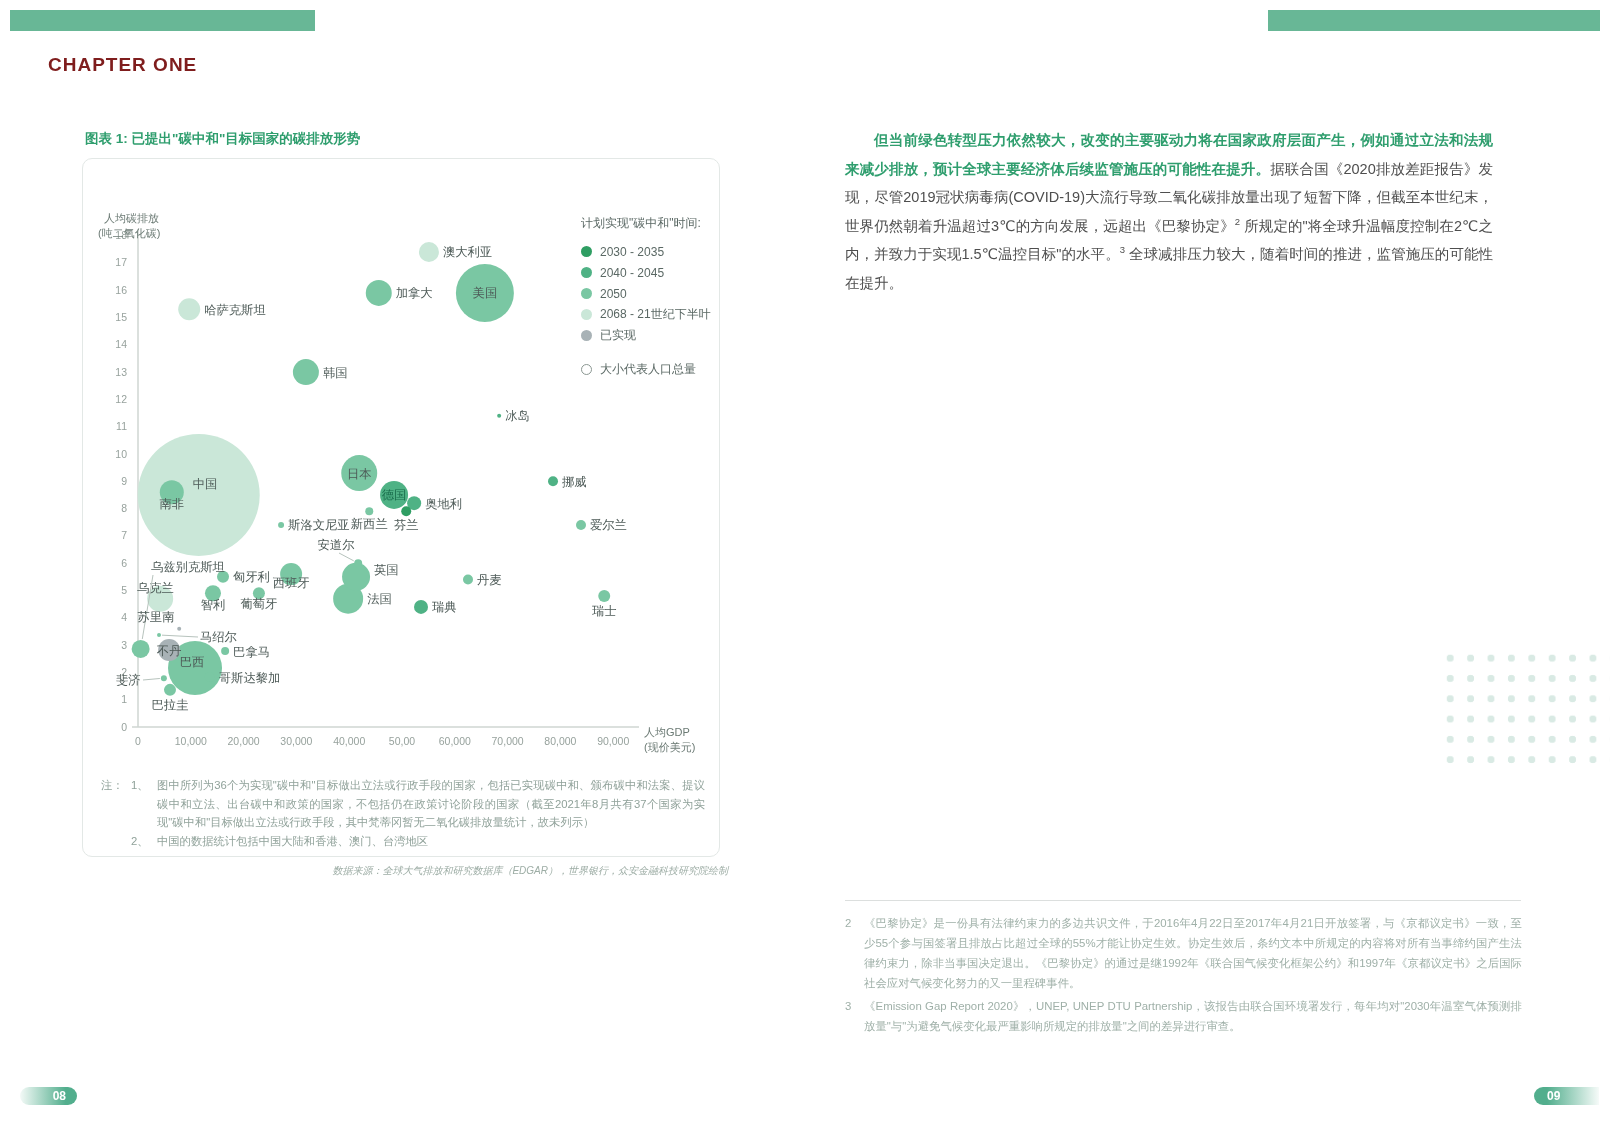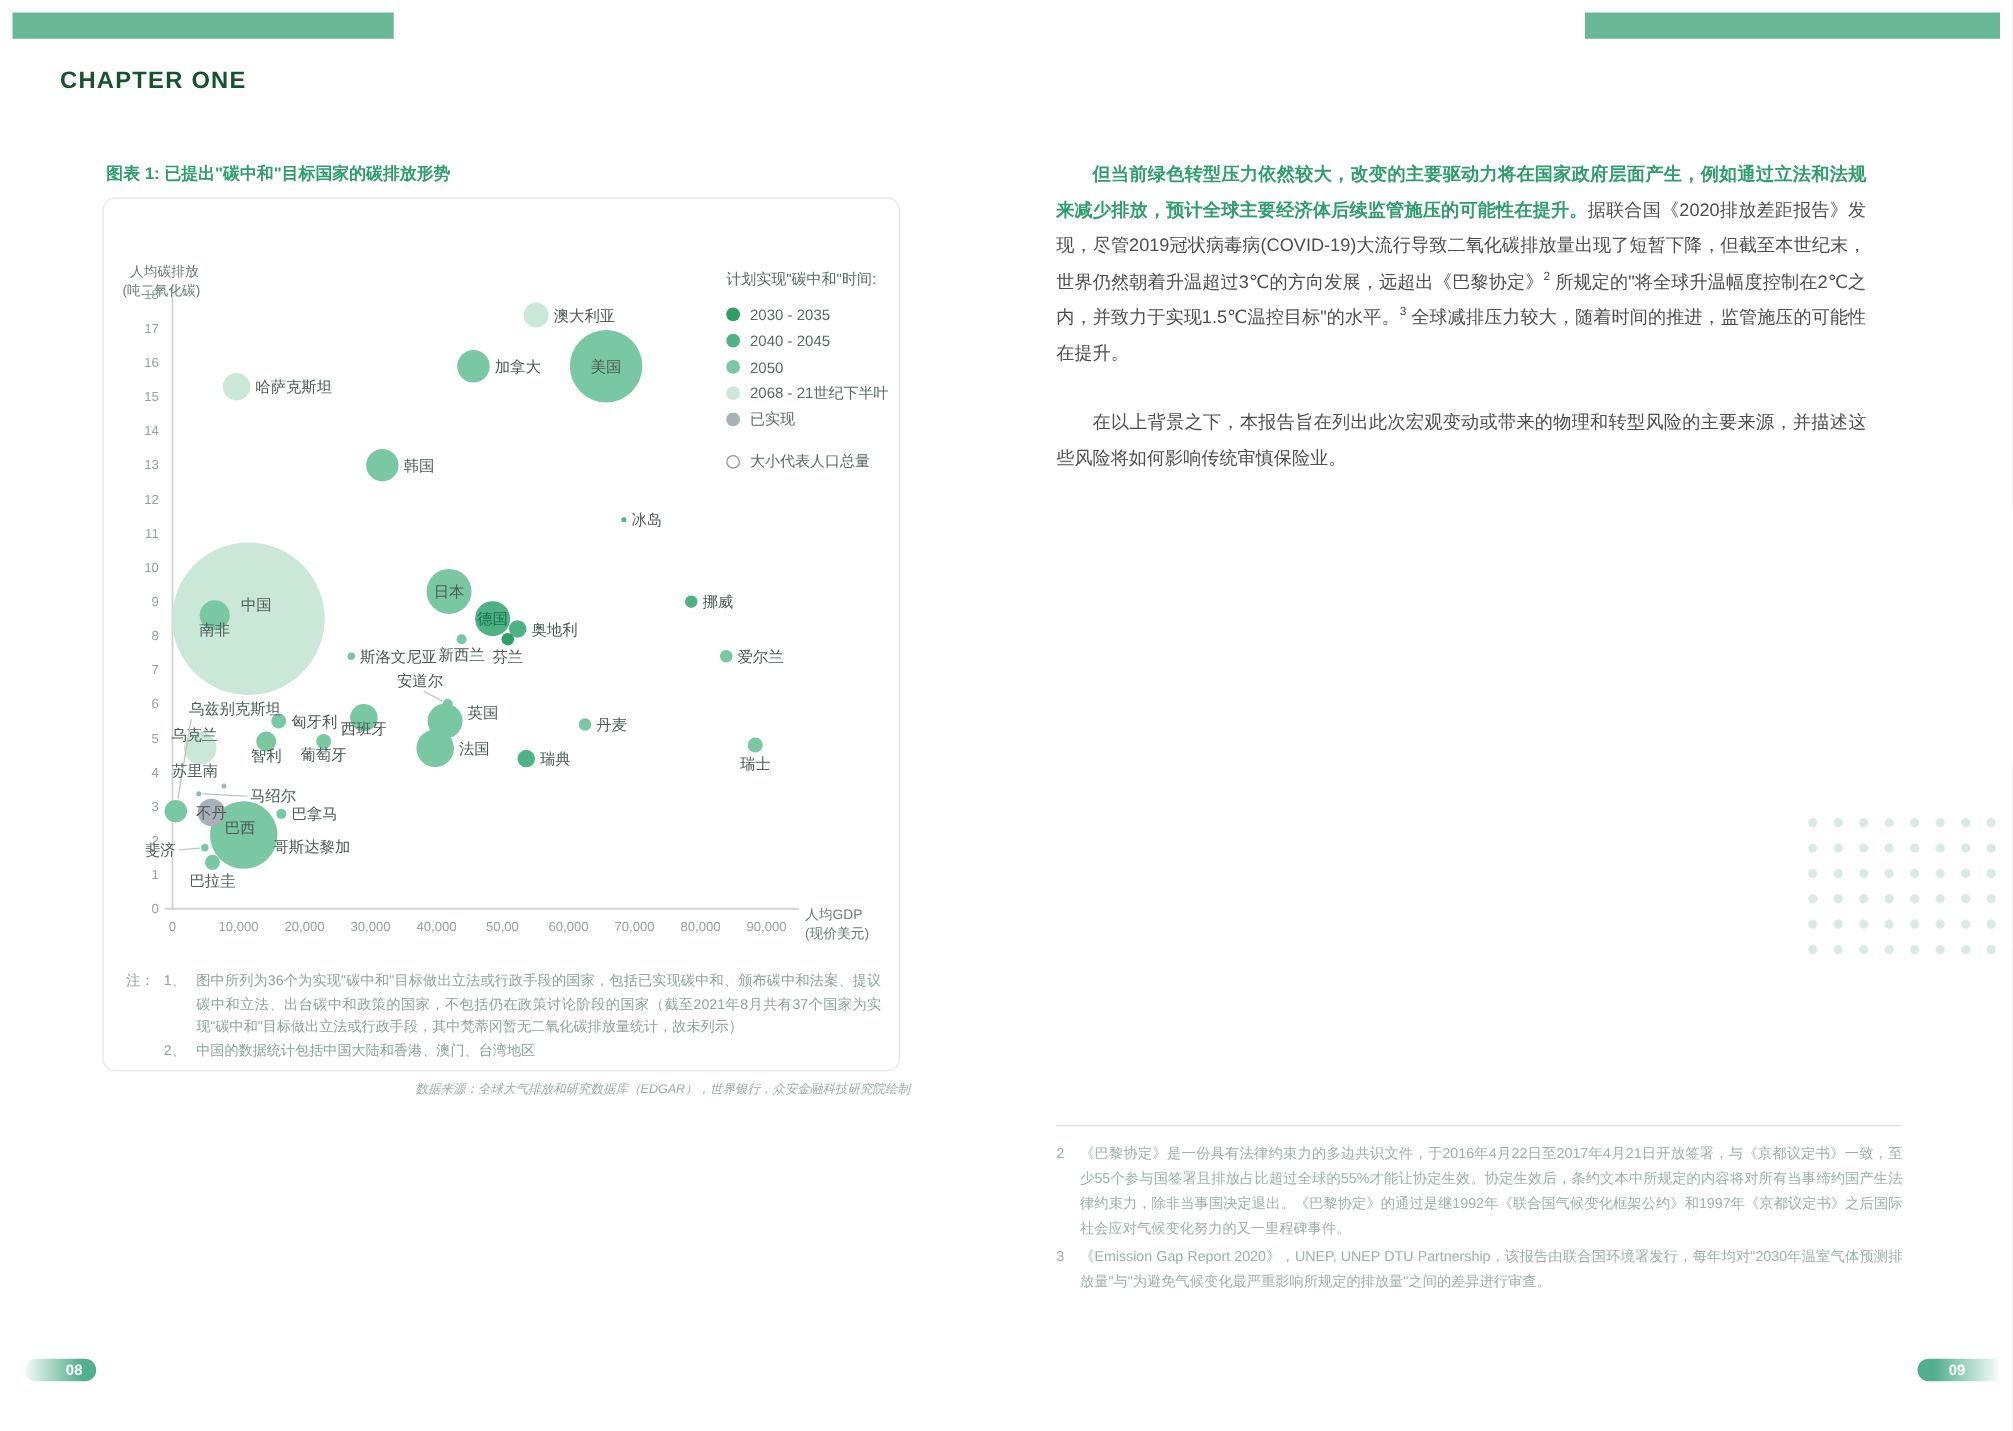--- a/index.html
+++ b/index.html
@@ -3,21 +3,21 @@
 <meta charset="utf-8">
 <style>
   html,body{margin:0;padding:0;background:#e8e8e8;}
   .page{
     position:relative;width:1610px;height:1145px;background:#ffffff;overflow:hidden;
     font-family:"Liberation Sans","DejaVu Sans",sans-serif;color:#4e4e4e;
   }
   .bar{position:absolute;top:10px;height:21px;background:#68b796;}
   .bar-left{left:10px;width:305px;}
   .bar-right{left:1268px;width:332px;}
-  .chapter{position:absolute;left:48px;top:54px;font-size:19px;font-weight:bold;letter-spacing:1px;color:#14532d;}
+  .chapter{position:absolute;left:48px;top:54px;font-size:19px;font-weight:bold;letter-spacing:1px;color:#7f1d1d;}
   .chart-title{position:absolute;left:85px;top:130px;font-size:13.5px;font-weight:bold;color:#2f9e6e;}
   .chart-panel{position:absolute;left:82px;top:158px;width:636px;height:697px;border:1px solid #e3e8e6;border-radius:10px;background:#fff;}
   #bubble-svg{position:absolute;left:0;top:0;}
   .tick{font-size:10.5px;fill:#97a29d;}
   .blabel{font-size:12.3px;}
   .axis-title{position:absolute;font-size:11px;color:#6b7a74;line-height:15px;margin-top:32px;}
   .y-axis-title{left:15px;top:20px;}
   .y-axis-title .l1{padding-left:6px;}
   .x-axis-title{left:561px;top:534px;}
   .legend{position:absolute;left:498px;top:56px;font-size:12px;color:#5a6864;}
@@ -42,21 +42,21 @@
   .footnotes{position:absolute;left:845px;top:913px;width:677px;font-size:11.4px;line-height:20px;color:#9fb0a8;}
   .fn-item{display:flex;margin-bottom:3px;}
   .fn-no{flex:0 0 19px;}
   .fn-text{flex:1;text-align:justify;}
   .dots{position:absolute;left:1440px;top:648px;width:172px;height:121px;
     background-image:radial-gradient(circle,#d9eae4 3.4px,rgba(0,0,0,0) 3.9px);
     background-size:20.4px 20.3px;}
   .badge{position:absolute;top:1087px;height:18px;color:#fff;font-size:12px;font-weight:bold;display:flex;align-items:center;box-sizing:border-box;}
   .badge-left{left:20px;width:57px;border-radius:10px;justify-content:flex-end;padding-right:11px;
     background:linear-gradient(90deg,rgba(104,183,150,0.08) 0%,#52ae8d 80%);}
-  .badge-right{left:1534px;width:65px;border-radius:10px 0 0 10px;justify-content:flex-start;padding-left:25px;
+  .badge-right{left:1534px;width:65px;border-radius:10px 0 0 10px;justify-content:flex-start;padding-left:13px;
     background:linear-gradient(90deg,#52ae8d 20%,rgba(104,183,150,0.06) 100%);}
 </style>
 </head>
 <body>
 
 <div class="page">
 
   <div class="bar bar-left"></div>
   <div class="bar bar-right"></div>
 
@@ -226,21 +226,20 @@
           </div>
         </div>
     </div>
   </div>
 
   <div class="source">数据来源：全球大气排放和研究数据库（EDGAR），世界银行，众安金融科技研究院绘制</div>
 
 
   <div class="right-col">
     <p class="para"><span class="green">但当前绿色转型压力依然较大，改变的主要驱动力将在国家政府层面产生，例如通过立法和法规来减少排放，预计全球主要经济体后续监管施压的可能性在提升。</span><span>据联合国《2020排放差距报告》发现，尽管2019冠状病毒病(COVID-19)大流行导致二氧化碳排放量出现了短暂下降，但截至本世纪末，世界仍然朝着升温超过3℃的方向发展，远超出《巴黎协定》</span><sup>2</sup><span> 所规定的"将全球升温幅度控制在2℃之内，并致力于实现1.5℃温控目标"的水平。</span><sup>3</sup><span> 全球减排压力较大，随着时间的推进，监管施压的可能性在提升。</span></p>
-    <p class="para">在以上背景之下，本报告旨在列出此次宏观变动或带来的物理和转型风险的主要来源，并描述这些风险将如何影响传统审慎保险业。</p>
   </div>
 
   <div class="dots"></div>
 
   <div class="fn-divider"></div>
   <div class="footnotes" id="footnotes">
       <div class="fn-item">
         <span class="fn-no">2</span>
         <span class="fn-text">《巴黎协定》是一份具有法律约束力的多边共识文件，于2016年4月22日至2017年4月21日开放签署，与《京都议定书》一致，至少55个参与国签署且排放占比超过全球的55%才能让协定生效。协定生效后，条约文本中所规定的内容将对所有当事缔约国产生法律约束力，除非当事国决定退出。《巴黎协定》的通过是继1992年《联合国气候变化框架公约》和1997年《京都议定书》之后国际社会应对气候变化努力的又一里程碑事件。</span>
       </div>

